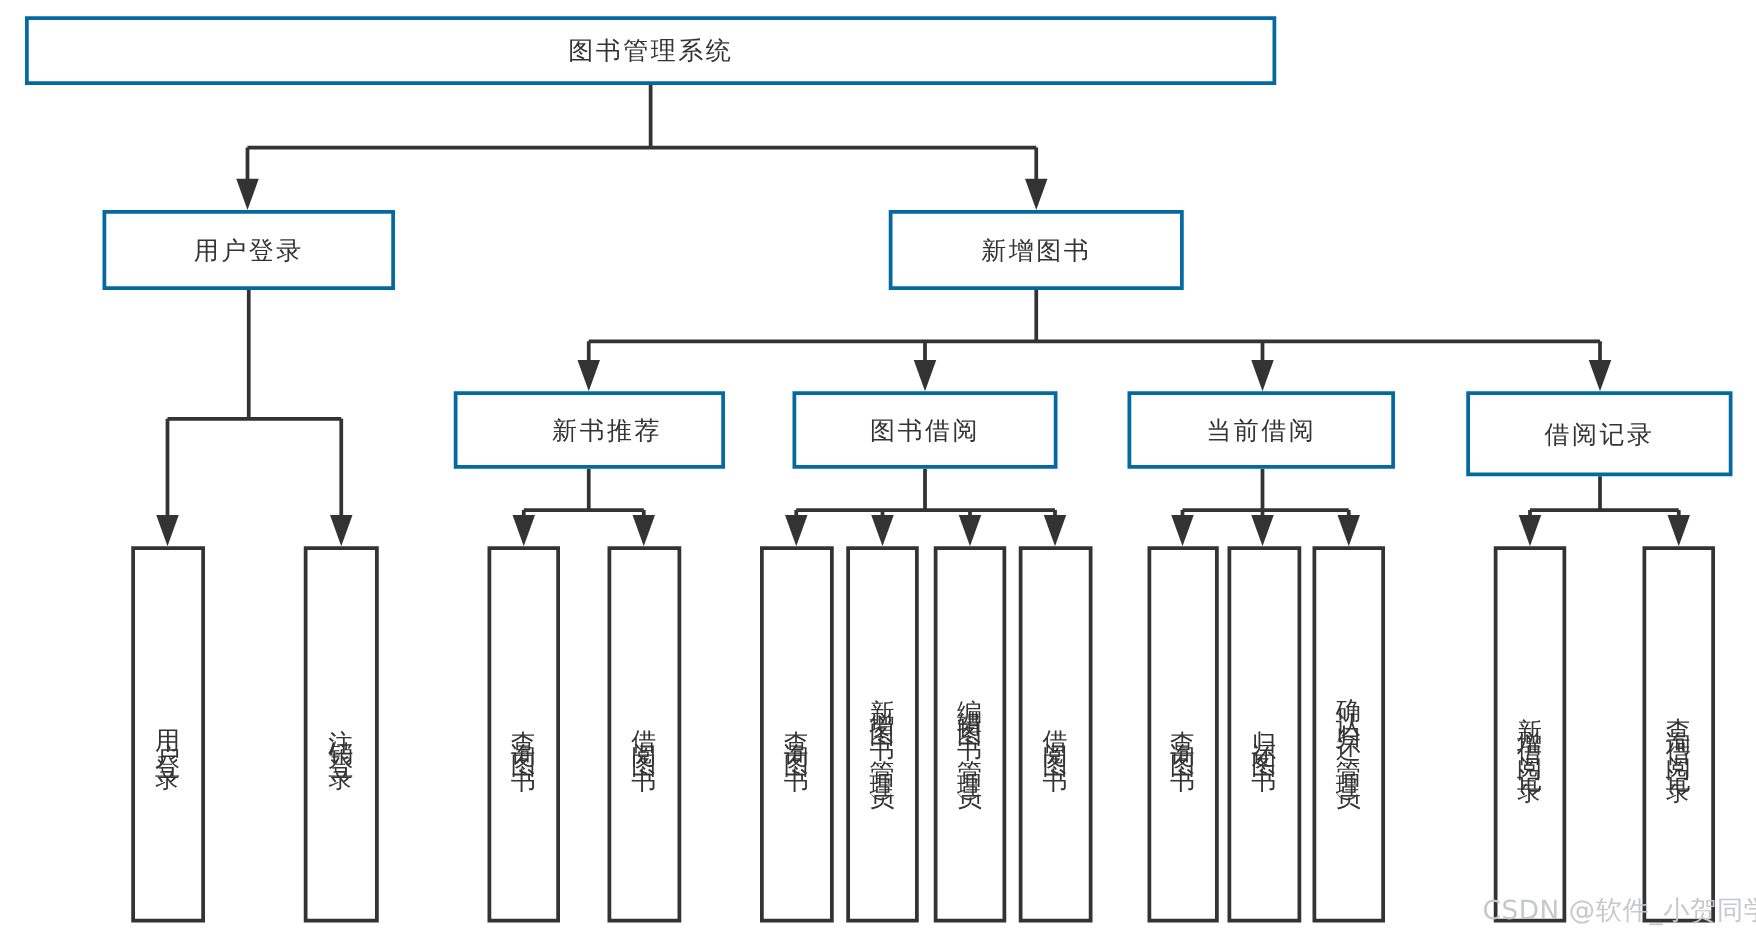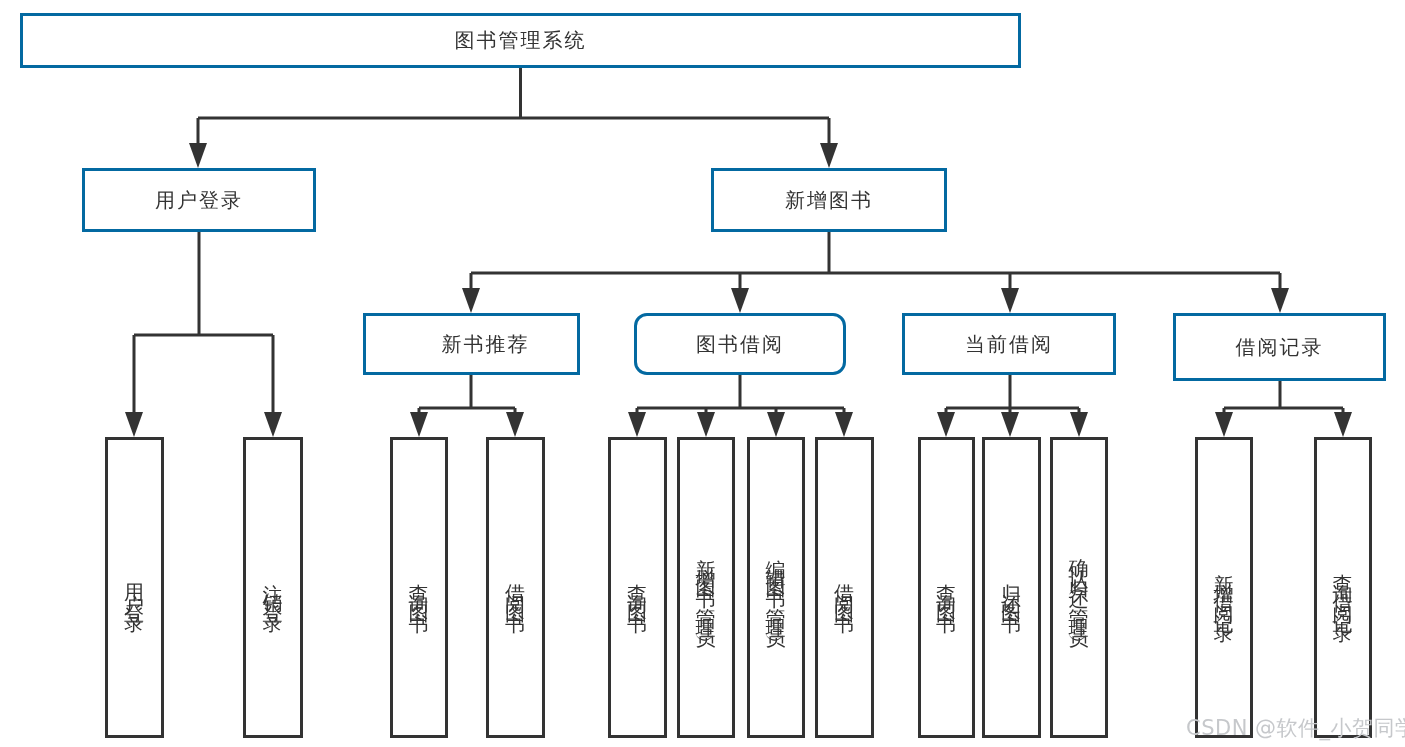--- a/index.html
+++ b/index.html
@@ -107,21 +107,21 @@
   <div class="node" style="left:82px; top:168px; width:234px; height:64px;">
     <span class="hlabel">用户登录</span>
   </div>
   <div class="node" style="left:711px; top:168px; width:236px; height:64px;">
     <span class="hlabel">新增图书</span>
   </div>
 
   <div class="node" style="left:363px; top:313px; width:217px; height:62px;padding-left:28px;">
     <span class="hlabel">新书推荐</span>
   </div>
-  <div class="node" style="left:634px; top:313px; width:212px; height:62px;border-radius:13px;">
+  <div class="node" style="left:634px; top:313px; width:212px; height:62px;">
     <span class="hlabel">图书借阅</span>
   </div>
   <div class="node" style="left:902px; top:313px; width:214px; height:62px;">
     <span class="hlabel">当前借阅</span>
   </div>
   <div class="node" style="left:1173px; top:313px; width:213px; height:68px;">
     <span class="hlabel">借阅记录</span>
   </div>
 
   <div class="vnode" style="left:105px; width:59px;">

